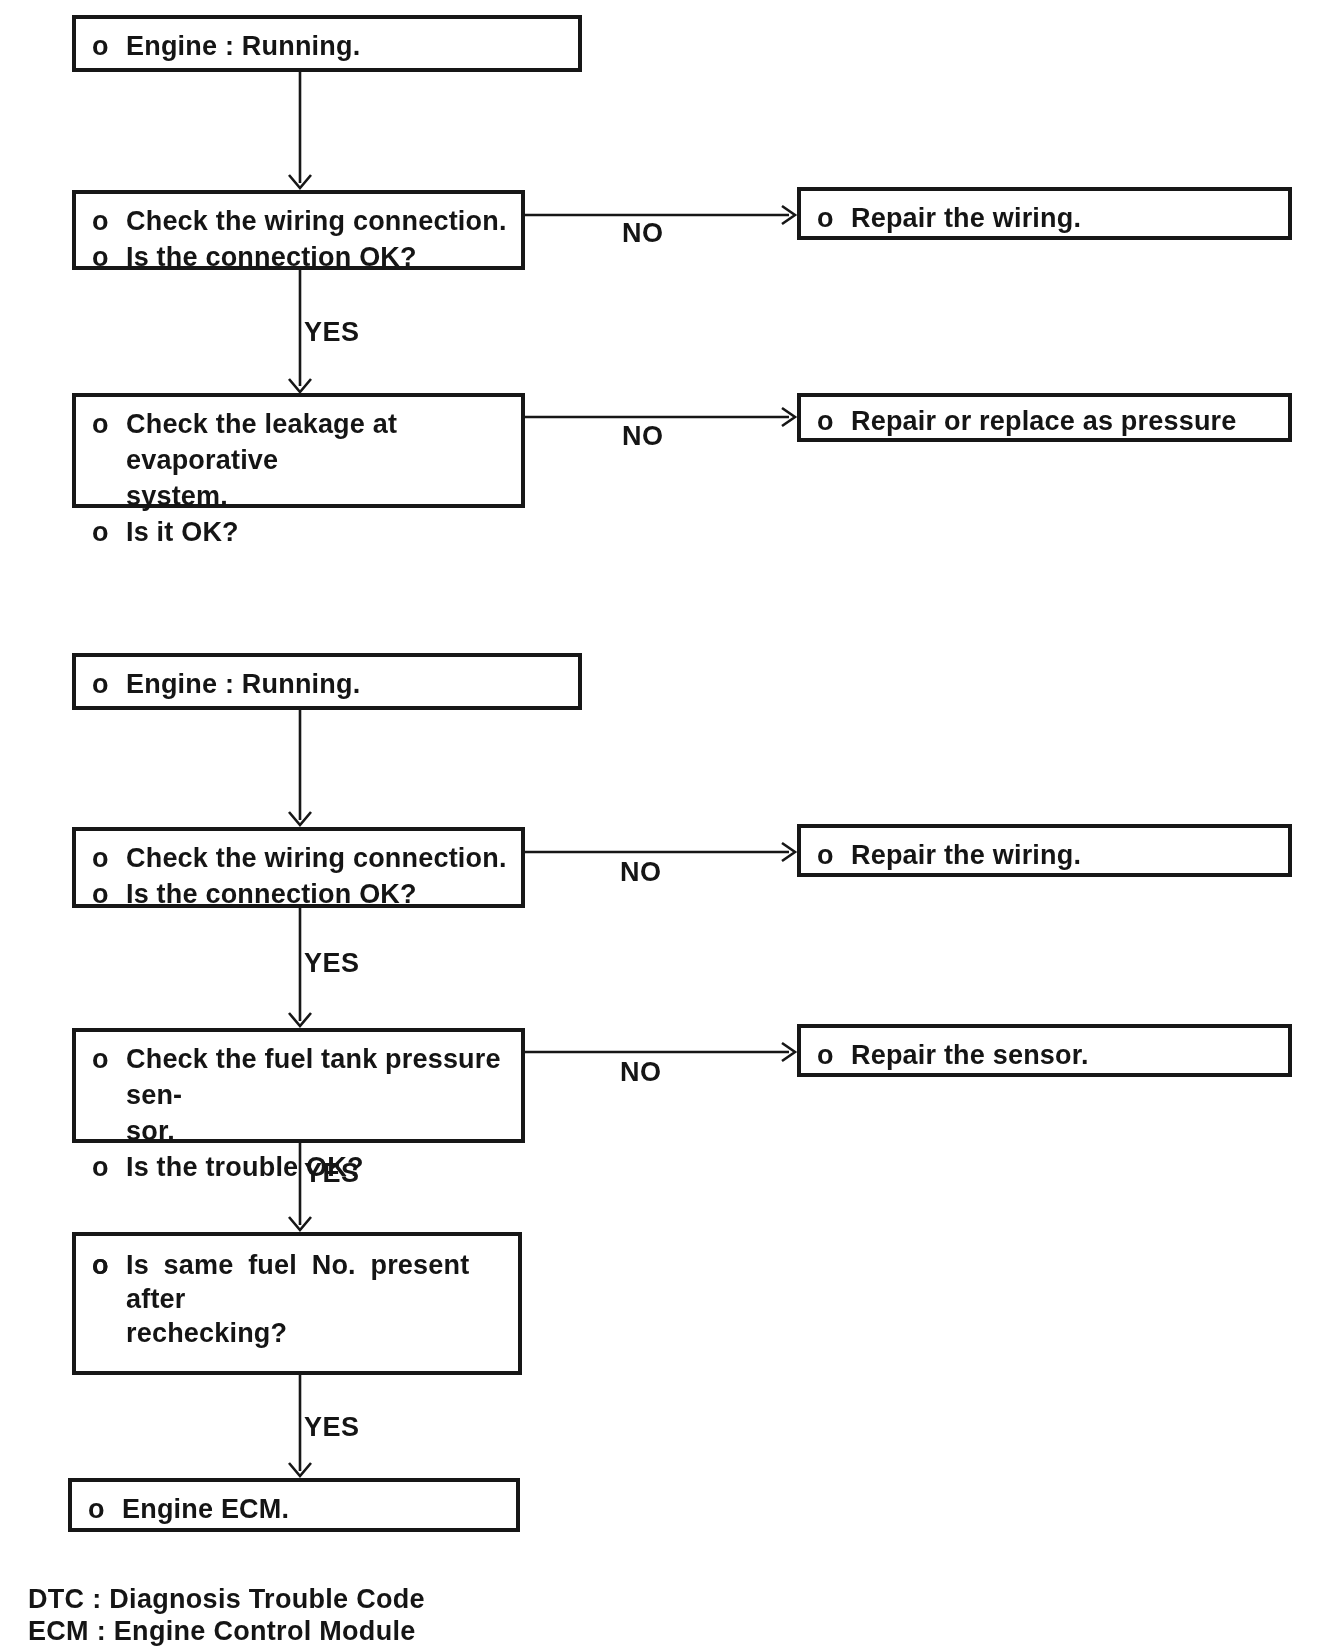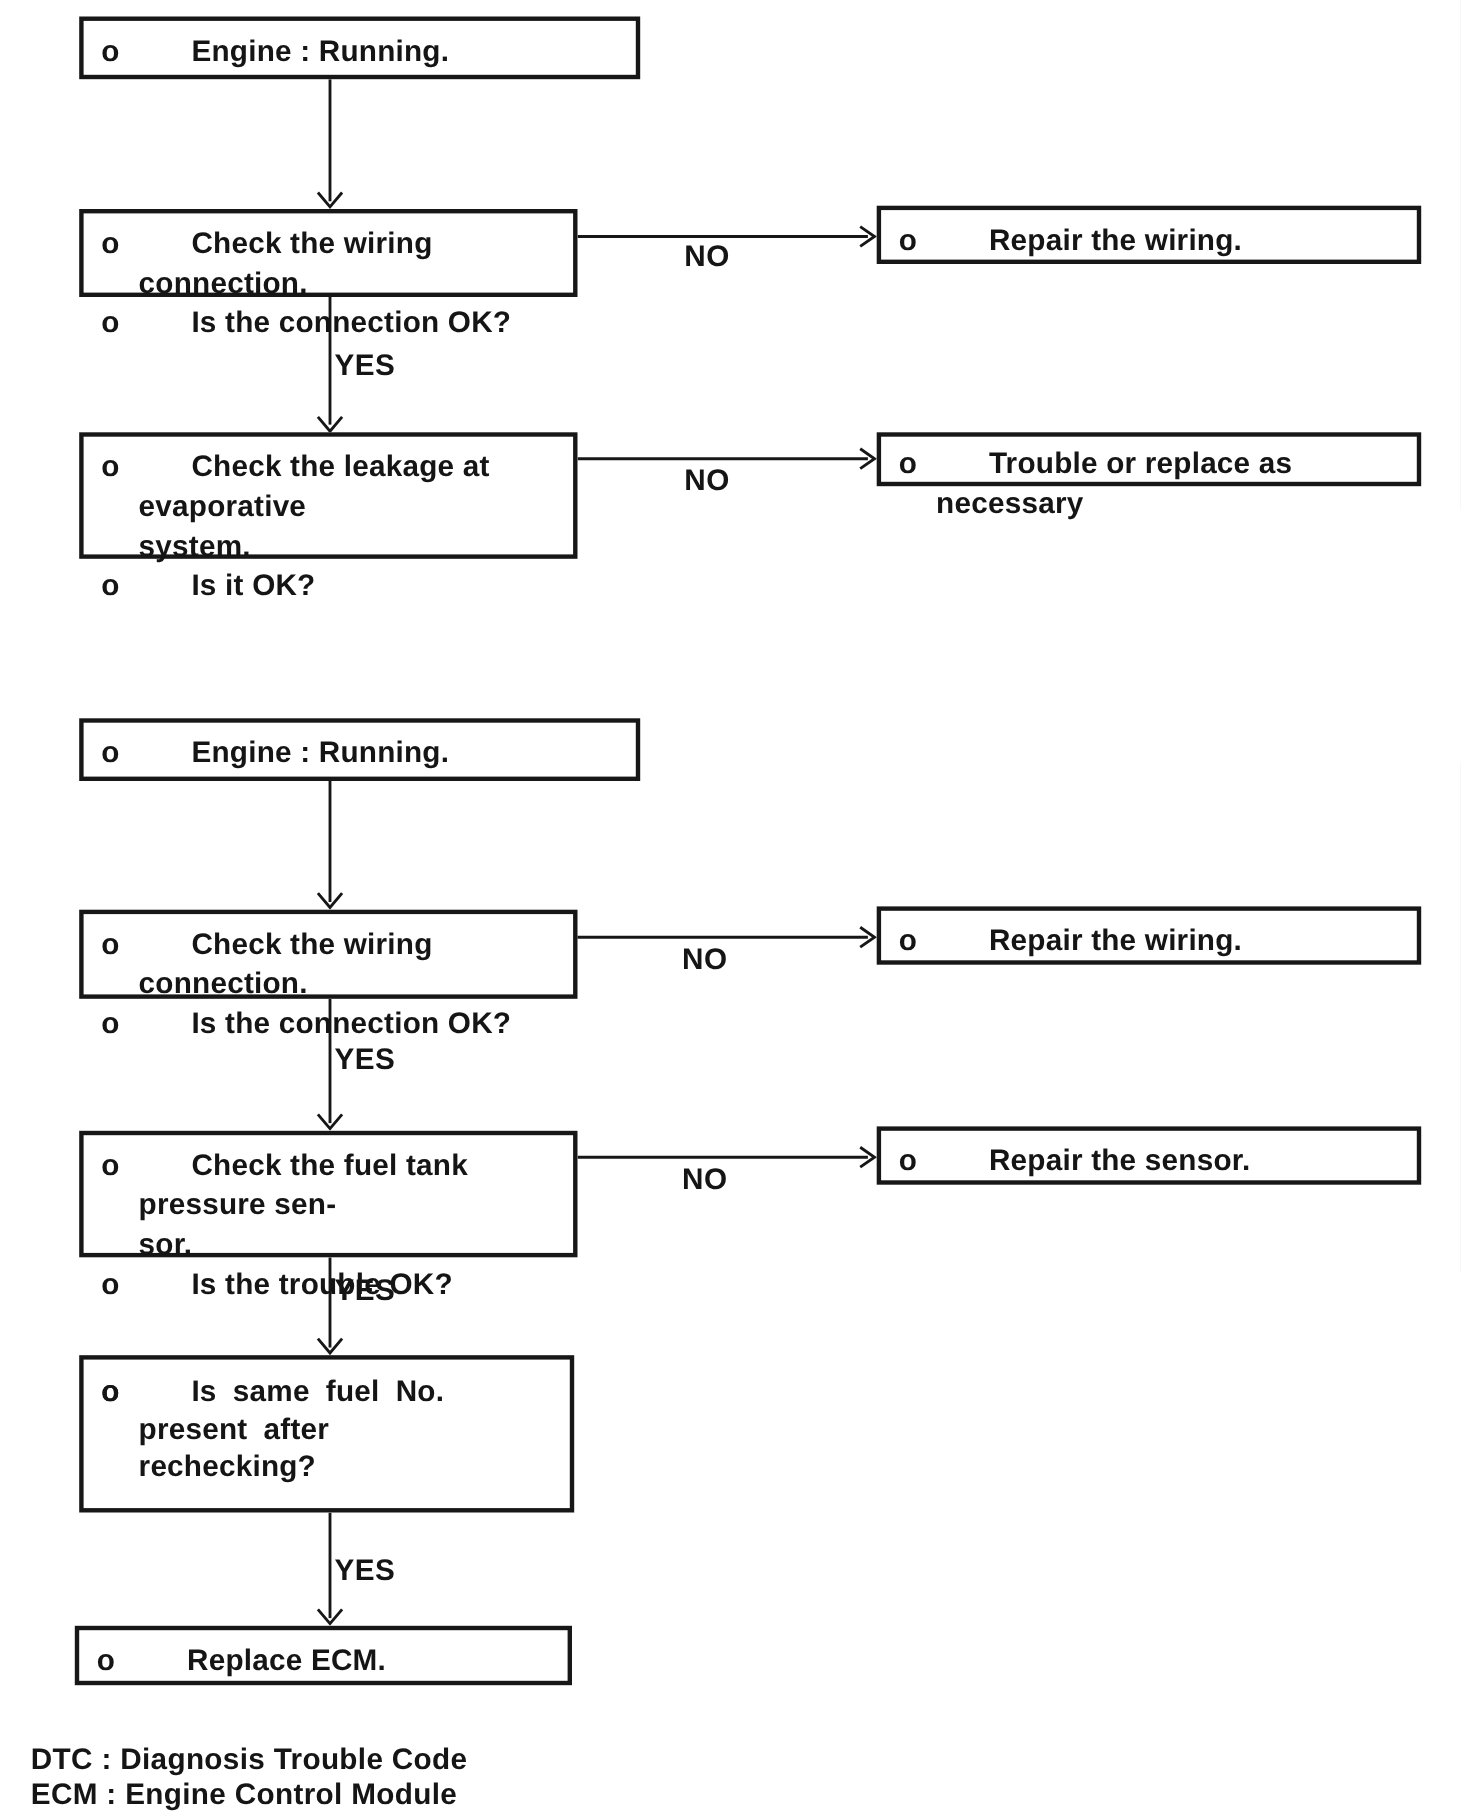--- a/index.html
+++ b/index.html
@@ -10,21 +10,21 @@
     color:#151515; font-weight:600;
   }
   #connector-layer { position:absolute; left:0; top:0; width:1328px; height:1652px; }
   .box {
     position:absolute; background:#ffffff;
     border:4px solid #171717; box-sizing:border-box;
     padding:9px 8px 0 0;
   }
   .item { position:relative; padding-left:50px; line-height:36px; font-size:27px; }
   .bullet { position:absolute; left:16px; top:0; }
-  .txt { white-space:pre-line; letter-spacing:0.2px;margin-left:48px; }
+  .txt { white-space:pre-line; letter-spacing:0.2px; }
   .box.tight .item { line-height:34px; }
   .box.wide-space .txt { word-spacing:7px; }
   .lbl { position:absolute; font-size:27px; line-height:30px; letter-spacing:0.5px; }
   .footer-line { position:absolute; left:28px; font-size:27px; line-height:32px; letter-spacing:0.3px; }
   svg line, svg polyline { stroke:#171717; stroke-width:2.6; fill:none; }
 </style>
 </head>
 <body>
 
 <div id="page">
@@ -87,21 +87,21 @@
     </div>
     <div class="item">
       <span class="bullet">o</span>
       <span class="txt">Is it OK?</span>
     </div>
   </div>
 
   <div class="box" style="left:797px; top:393px; width:495px; height:49px; padding-top:6px;">
     <div class="item">
       <span class="bullet">o</span>
-      <span class="txt">Trouble or replace as necessary</span>
+      <span class="txt">Repair or replace as pressure</span>
     </div>
   </div>
 
   <div class="lbl" style="left:622px; top:218px;">NO</div>
   <div class="lbl" style="left:304px; top:317px;">YES</div>
   <div class="lbl" style="left:622px; top:421px;">NO</div>
 
   <div class="box" style="left:72px; top:653px; width:510px; height:57px;">
     <div class="item">
       <span class="bullet">o</span>
@@ -153,21 +153,21 @@
     <div class="item">
       <span class="bullet">o</span>
       <span class="txt">Is same fuel No. present after
 rechecking?</span>
     </div>
   </div>
 
   <div class="box" style="left:68px; top:1478px; width:452px; height:54px;">
     <div class="item">
       <span class="bullet">o</span>
-      <span class="txt">Replace ECM.</span>
+      <span class="txt">Engine ECM.</span>
     </div>
   </div>
 
   <div class="lbl" style="left:620px; top:857px;">NO</div>
   <div class="lbl" style="left:304px; top:948px;">YES</div>
   <div class="lbl" style="left:620px; top:1057px;">NO</div>
   <div class="lbl" style="left:304px; top:1158px;">YES</div>
   <div class="lbl" style="left:304px; top:1412px;">YES</div>
 
   <div class="footer-line" style="top:1583px;">DTC : Diagnosis Trouble Code</div>

